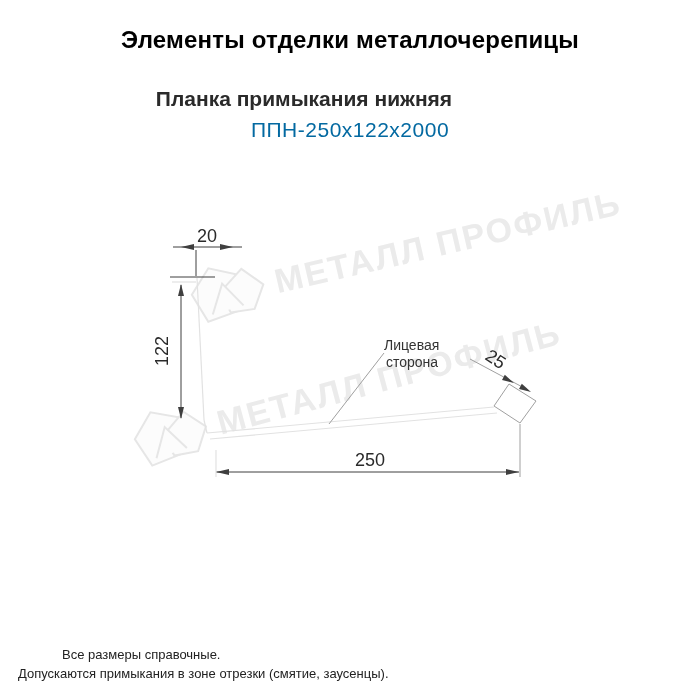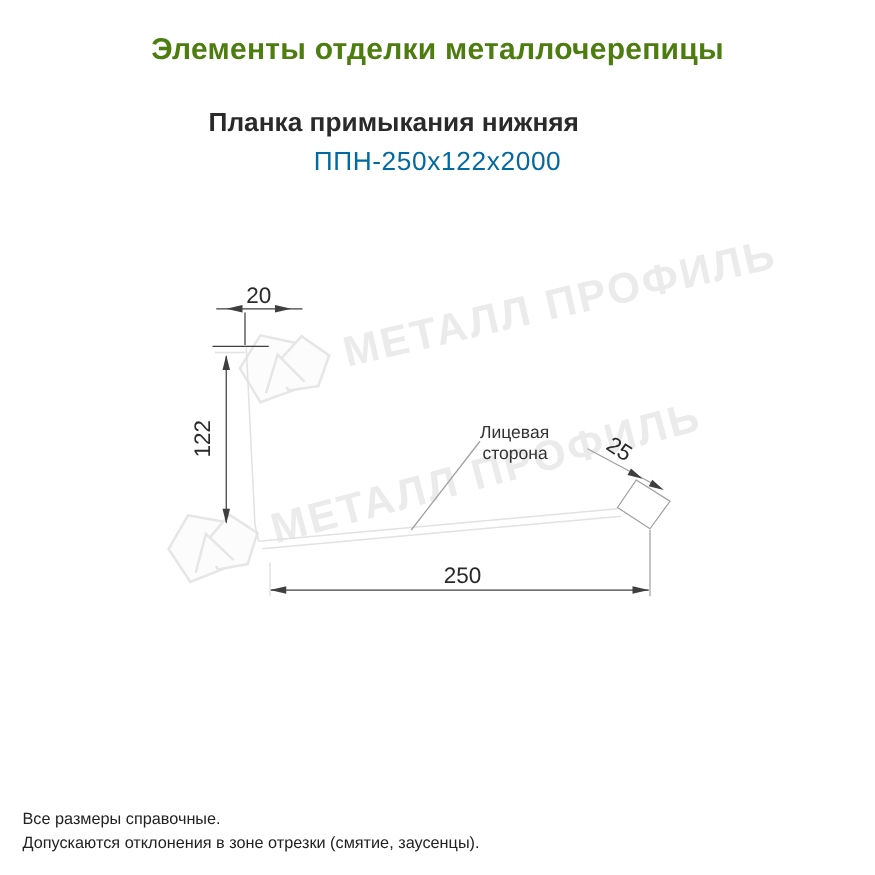--- a/index.html
+++ b/index.html
@@ -12,30 +12,29 @@
     font-family: "Liberation Sans", sans-serif;
     color: #1f1f1f;
   }
   .title {
     position: absolute;
     top: 26px; left: 0; width: 700px;
     text-align: center;
     font-size: 24px;
     font-weight: bold;
     letter-spacing: 0.2px;
-    color: #4d7c0f;
+    color: #000000;
   }
   .subtitle {
     position: absolute;
     top: 87px; left: 0; width: 608px;
     text-align: center;
     font-size: 21px;
     font-weight: bold;
     color: #2a2a2a;
-    padding-left: 11px;
   }
   .product-code {
     position: absolute;
     top: 118px; left: 0; width: 700px;
     text-align: center;
     font-size: 21px;
     font-weight: normal;
     letter-spacing: 0.5px;
     color: #0369a1;
   }
@@ -43,21 +42,21 @@
     position: absolute;
     top: 0; left: 0;
   }
   .footer-note {
     position: absolute;
     left: 18px;
     font-size: 13px;
     color: #222222;
     white-space: nowrap;
   }
-  .footer-note.n1 { top: 647px; }
+  .footer-note.n1 { top: 647px; margin-left: 44px; }
   .footer-note.n2 { top: 666px; }
 
   
   .dim-line   { stroke: #3f3f3f; stroke-width: 1; fill: none; }
   .dim-arrow  { fill: #3f3f3f; stroke: none; }
   .dim-text   { fill: #2a2a2a; font-size: 18px; font-family: "Liberation Sans", sans-serif; }
   .mid-line   { stroke: #a0a0a0; stroke-width: 1; fill: none; }
   .faint-line { stroke: #e2e2e2; stroke-width: 1.2; fill: none; }
   .wm-text    { fill: #ebebeb; font-size: 34px; font-weight: bold; letter-spacing: 2px;
                 font-family: "Liberation Sans", sans-serif; }
@@ -138,15 +137,15 @@
     </g>
 
     <g>
       <line class="mid-line" x1="384" y1="353" x2="329" y2="424"></line>
       <text class="label-text" x="384" y="350">Лицевая</text>
       <text class="label-text" x="386" y="367">сторона</text>
     </g>
   </svg>
 
   <div class="footer-note n1">Все размеры справочные.</div>
-  <div class="footer-note n2">Допускаются отклонения в зоне отрезки (смятие, заусенцы).</div>
+  <div class="footer-note n2">Допускаются примыкания в зоне отрезки (смятие, заусенцы).</div>
 
 </div>
 
 </body></html>

